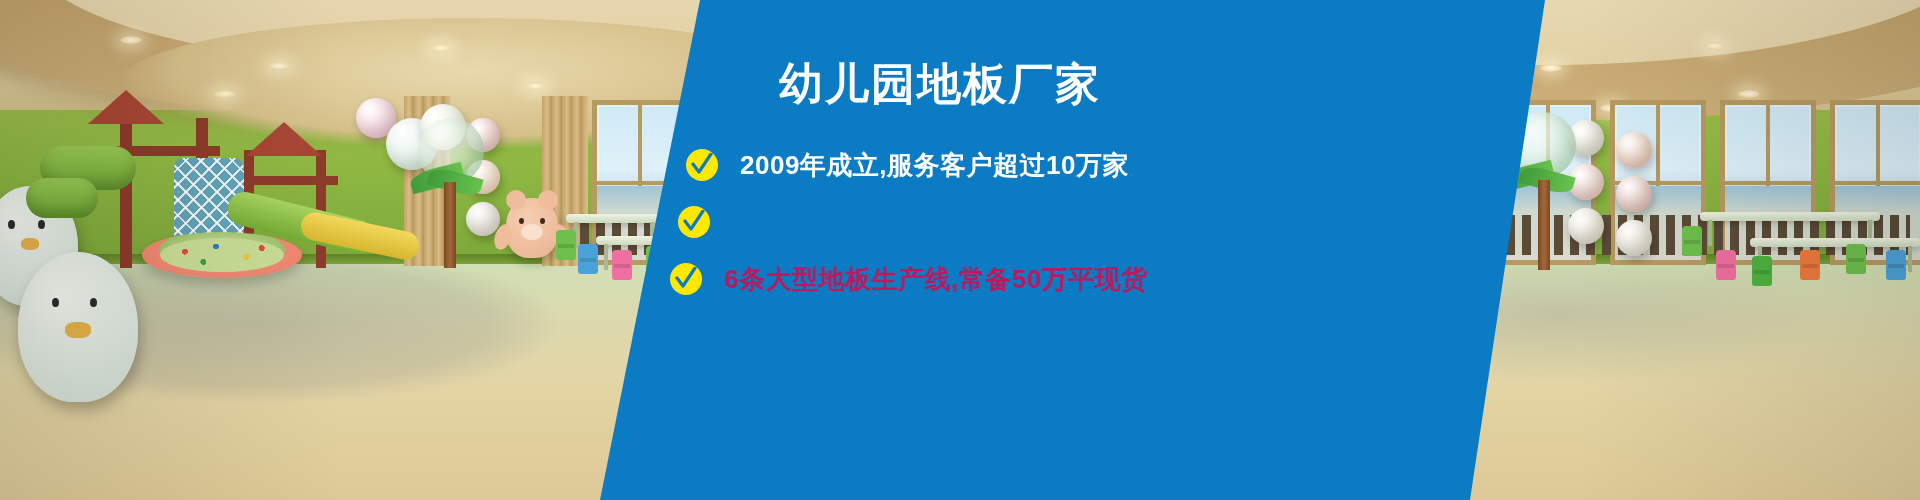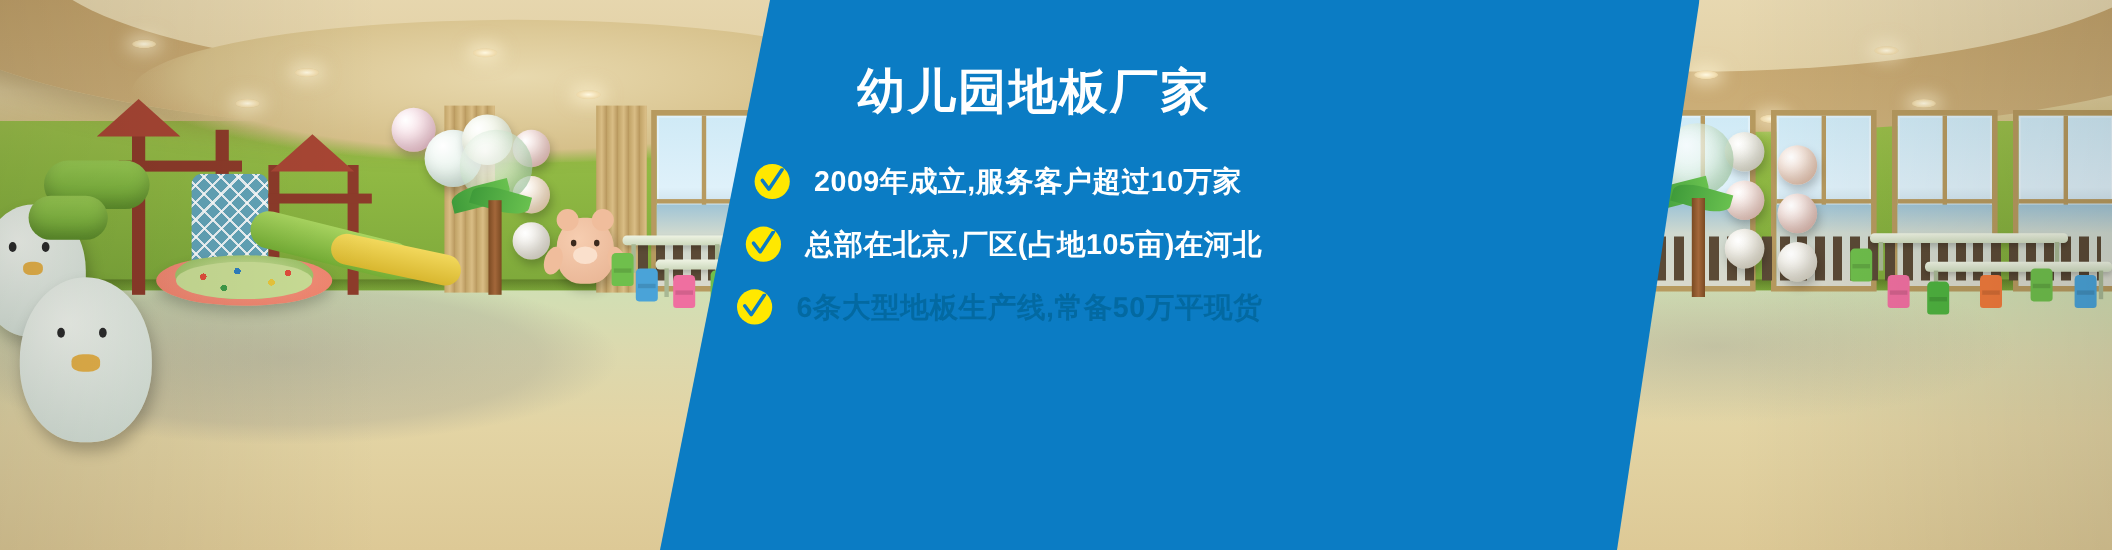--- a/index.html
+++ b/index.html
@@ -438,30 +438,29 @@
           </span>
           <span class="bullet-text" style="color: rgb(255, 255, 255);">2009年成立,服务客户超过10万家</span>
         </div>
 
         <div class="bullet">
           <span class="check" style="background: rgb(255, 232, 0);">
             <svg width="22" height="24" viewBox="0 0 22 24">
               <path d="M2 11 L8 19 L20 1" stroke="#0b7cc4" stroke-width="3.2" fill="none" stroke-linecap="round" stroke-linejoin="round"></path>
             </svg>
           </span>
-          <span class="bullet-text" style="color: rgb(255, 255, 255);">总部在北京,厂区(占地105亩)在河北</span>
         </div>
 
         <div class="bullet">
           <span class="check" style="background: rgb(255, 232, 0);">
             <svg width="22" height="24" viewBox="0 0 22 24">
               <path d="M2 11 L8 19 L20 1" stroke="#0b7cc4" stroke-width="3.2" fill="none" stroke-linecap="round" stroke-linejoin="round"></path>
             </svg>
           </span>
-          <span class="bullet-text" style="color: #0369a1;">6条大型地板生产线,常备50万平现货</span>
+          <span class="bullet-text" style="color: #be185d;">6条大型地板生产线,常备50万平现货</span>
         </div>
 
 
       </div>
     </div>
   </div>
 
 </div>
 
 </body></html>

